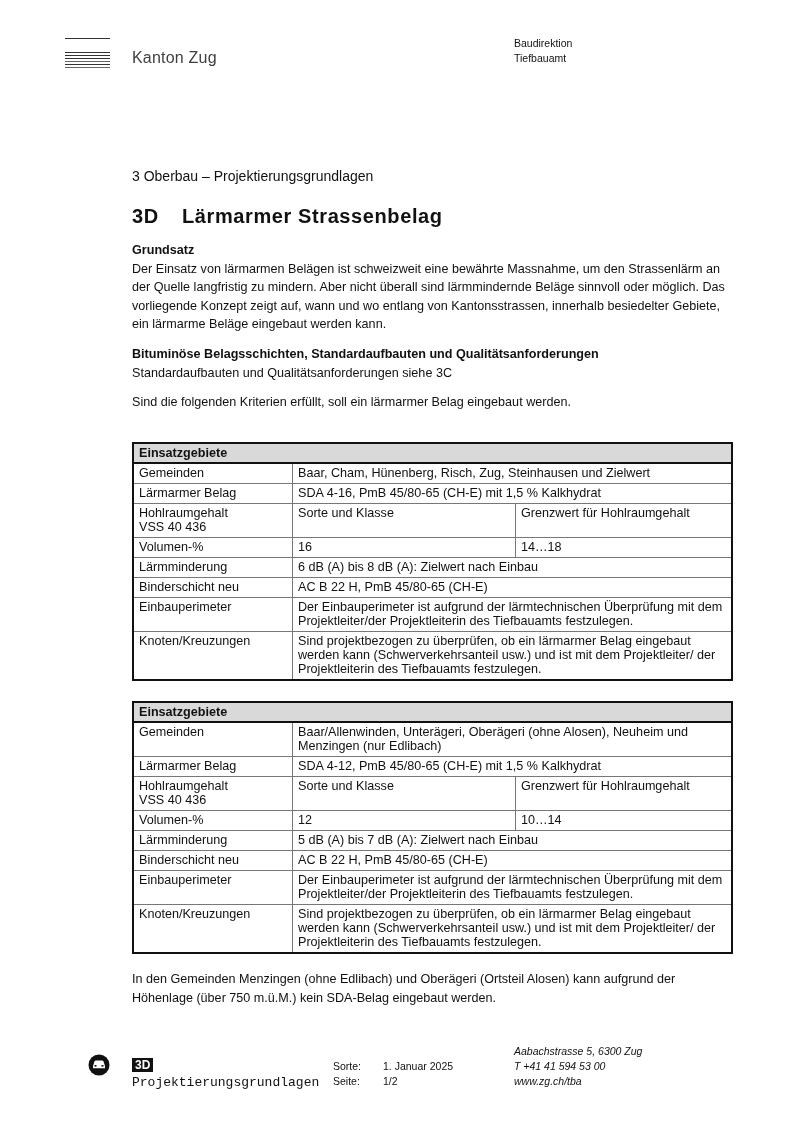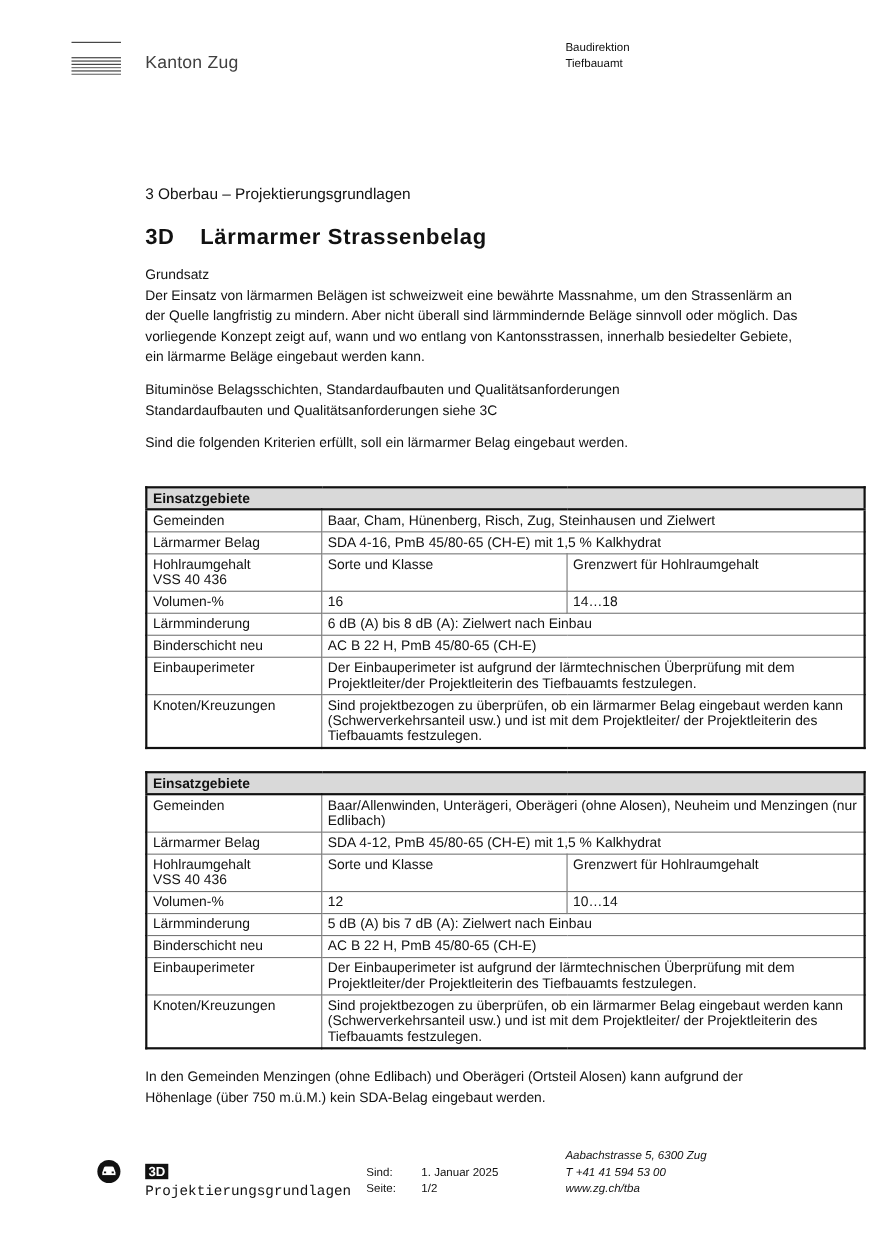--- a/index.html
+++ b/index.html
@@ -11,24 +11,24 @@
   .logo-lines { left: 65px; top: 38px; width: 45px; height: 32px; }
   .logo-lines .l { position: absolute; left: 0; width: 45px; height: 1px; background: #333; }
   .logo-name { left: 132px; top: 49px; font-size: 16px; letter-spacing: 0.2px; color: #404040; }
   .dept { left: 514px; top: 36px; font-size: 10.5px; line-height: 15px; color: #111; }
 
   .breadcrumb { left: 132px; top: 168px; font-size: 14px; color: #111; }
   .title { left: 132px; top: 205px; font-size: 20px; font-weight: bold; letter-spacing: 0.6px; }
   .title .num { display: inline-block; width: 50px; }
 
   .section { left: 132px; width: 605px; font-size: 12.6px; line-height: 18.5px; }
-  .section .h { font-weight: normal; }
+  .section .h { font-weight: bold; }
 
   
-  table.ez { position: absolute; left: 132px; width: 655px; border-collapse: collapse;
+  table.ez { position: absolute; left: 132px; width: 601px; border-collapse: collapse;
              font-size: 12.6px; line-height: 14px; border: 2px solid #111; }
   table.ez td { border: 1px solid #777; padding: 2px 5px 3px 5px; vertical-align: top; }
   table.ez tr.head td { background: #d9d9d9; font-weight: bold; border-bottom: 2px solid #111; padding: 2px 5px 2px 5px; }
   table.ez td.c1 { width: 148px; }
   table.ez td.c2 { width: 212px; }
 
   .note { left: 132px; top: 970px; width: 605px; font-size: 12.6px; line-height: 18.5px; }
 
   
   .foot-icon { left: 88px; top: 1054px; width: 22px; height: 22px; }
@@ -174,21 +174,21 @@
     <path d="M5 12 L6.5 7.5 Q7 6.5 8 6.5 L14 6.5 Q15 6.5 15.5 7.5 L17 12 L17 14.5 L5 14.5 Z" fill="#fff"></path>
     <rect x="6.5" y="11" width="2" height="1.6" fill="#111"></rect>
     <rect x="13.5" y="11" width="2" height="1.6" fill="#111"></rect>
     <rect x="5" y="14.5" width="12" height="2" fill="#111"></rect>
   </svg>
 </div>
 <div class="abs foot-badge">3D</div>
 <div class="abs foot-sub">Projektierungsgrundlagen</div>
 
 <div class="abs foot-meta foot-labels">
-  <div>Sind:</div>
+  <div>Sorte:</div>
   <div>Seite:</div>
 </div>
 <div class="abs foot-meta foot-values">
   <div>1. Januar 2025</div>
   <div>1/2</div>
 </div>
 <div class="abs foot-meta foot-addr">
   <div>Aabachstrasse 5, 6300 Zug</div>
   <div>T +41 41 594 53 00</div>
   <div>www.zg.ch/tba</div>

